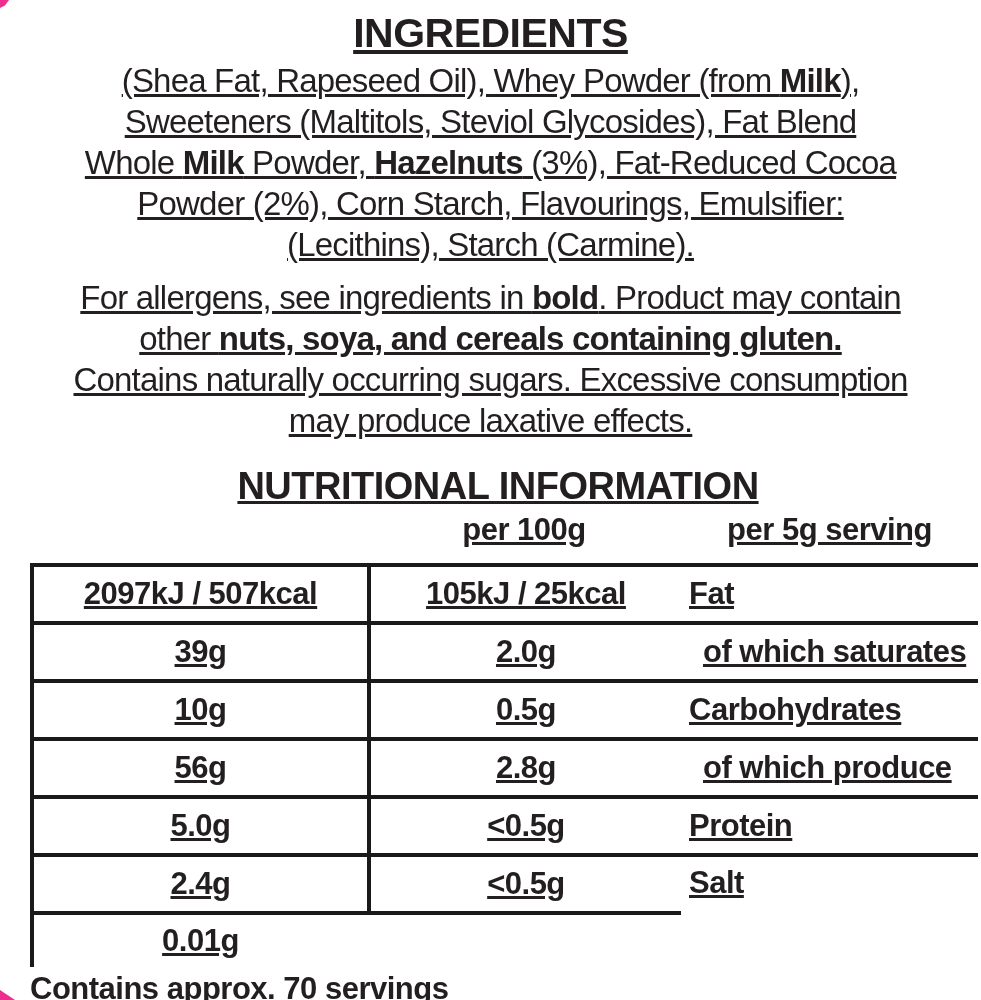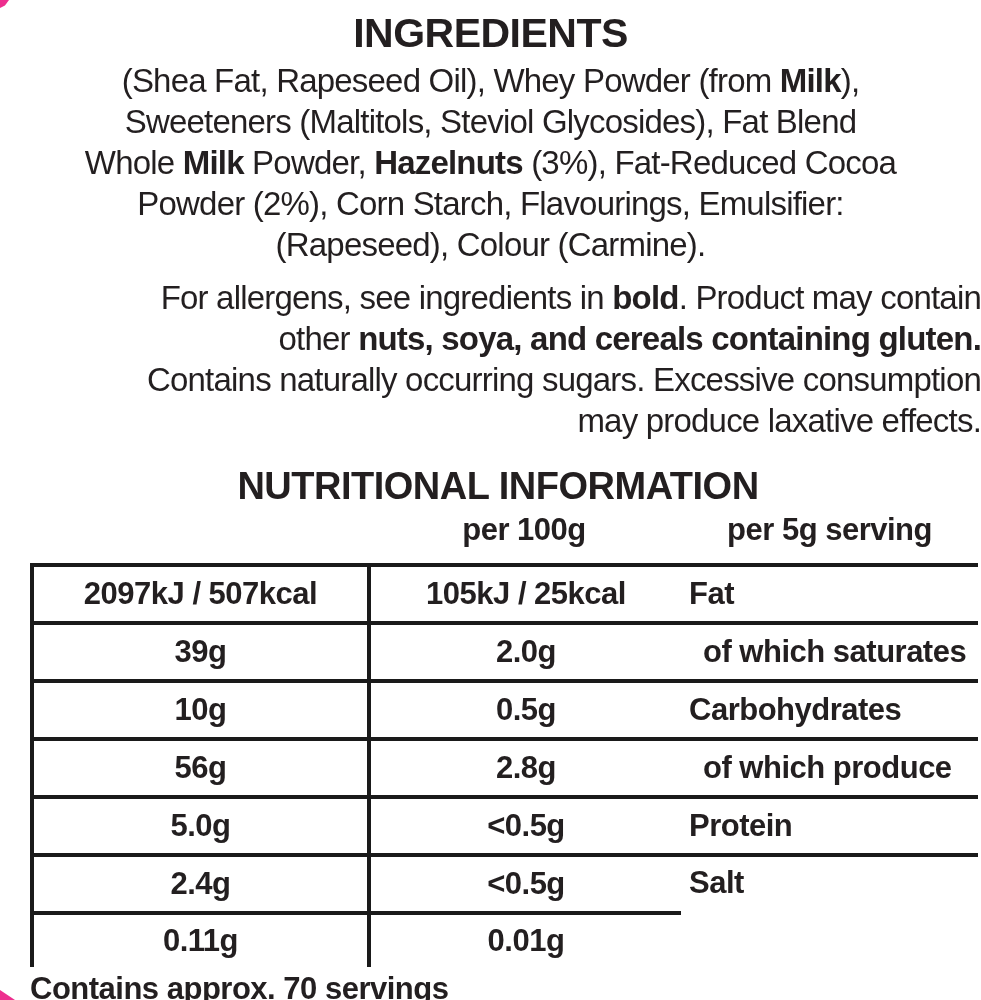--- a/index.html
+++ b/index.html
@@ -10,36 +10,37 @@
   * { box-sizing: border-box; }
   html, body { margin: 0; padding: 0; background: #ffffff; }
   .page {
     position: relative;
     width: 981px;
     height: 1000px;
     background: #ffffff;
     color: var(--text);
     font-family: "Liberation Sans", sans-serif;
     overflow: hidden;
+    text-decoration: underline;
   }
   .ing-title {
     margin: 10px 0 3px 0;
     text-align: center;
     font-size: 41px;
     font-weight: 700;
     letter-spacing: -0.5px;
   }
   .para {
     text-align: center;
     font-size: 33px;
     line-height: 41px;
     letter-spacing: -0.8px;
   }
   .para .b { font-weight: 700; }
-  .allergen-block { margin-top: 12px; text-align: right; }
+  .allergen-block { margin-top: 12px; }
   .nut-title {
     margin: 24px 0 4px 0;
     text-align: center;
     font-size: 38px;
     font-weight: 700;
     letter-spacing: -0.5px;
     padding-left: 15px;
   }
   .col-headers {
     margin-left: 30px;
@@ -98,21 +99,21 @@
 
   <div class="pink-mark-top"></div>
 
   <h1 class="ing-title">INGREDIENTS</h1>
 
   <div class="para" id="ingredient-lines">
       <div><span>(Shea Fat, Rapeseed Oil), Whey Powder (from </span><span class="b">Milk</span><span>),</span></div>
       <div><span>Sweeteners (Maltitols, Steviol Glycosides), Fat Blend</span></div>
       <div><span>Whole </span><span class="b">Milk</span><span> Powder, </span><span class="b">Hazelnuts</span><span> (3%), Fat-Reduced Cocoa</span></div>
       <div><span>Powder (2%), Corn Starch, Flavourings, Emulsifier:</span></div>
-      <div><span>(Rapeseed), Colour (Carmine).</span></div>
+      <div><span>(Lecithins), Starch (Carmine).</span></div>
     </div>
 
   <div class="para allergen-block" id="allergen-lines">
       <div><span>For allergens, see ingredients in </span><span class="b">bold</span><span>. Product may contain</span></div>
       <div><span>other </span><span class="b">nuts, soya, and cereals containing gluten.</span></div>
       <div><span>Contains naturally occurring sugars. Excessive consumption</span></div>
       <div><span>may produce laxative effects.</span></div>
     </div>
 
   <h2 class="nut-title">NUTRITIONAL INFORMATION</h2>
@@ -135,21 +136,20 @@
       <div class="cell lbl">Carbohydrates</div>
       <div class="cell val">56g</div>
       <div class="cell val">2.8g</div>
       <div class="cell lbl ind">of which produce</div>
       <div class="cell val">5.0g</div>
       <div class="cell val">&lt;0.5g</div>
       <div class="cell lbl">Protein</div>
       <div class="cell val">2.4g</div>
       <div class="cell val">&lt;0.5g</div>
       <div class="cell lbl last">Salt</div>
-      <div class="cell val last">0.11g</div>
       <div class="cell val last">0.01g</div>
     </div>
 
   <div class="servings">Contains approx. 70 servings</div>
 
   <div class="pink-mark-bottom"></div>
 
 </div>
 
 </body></html>

